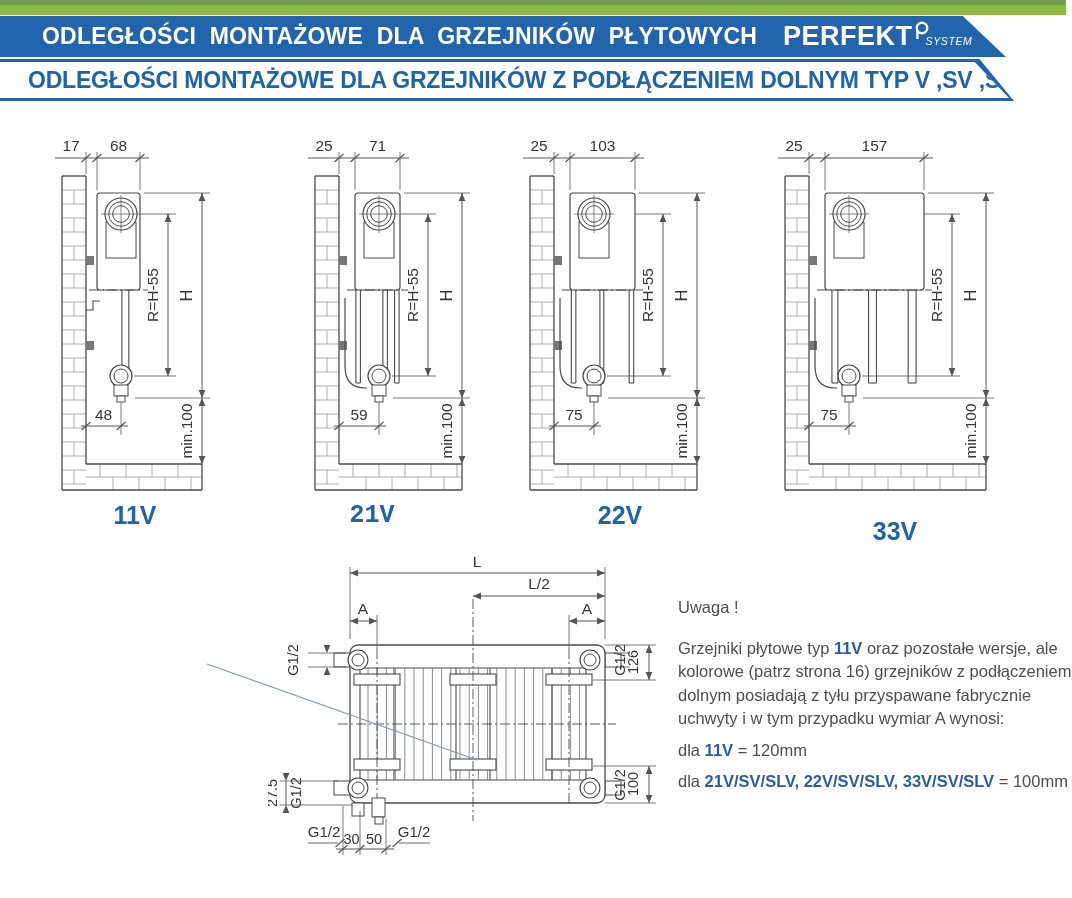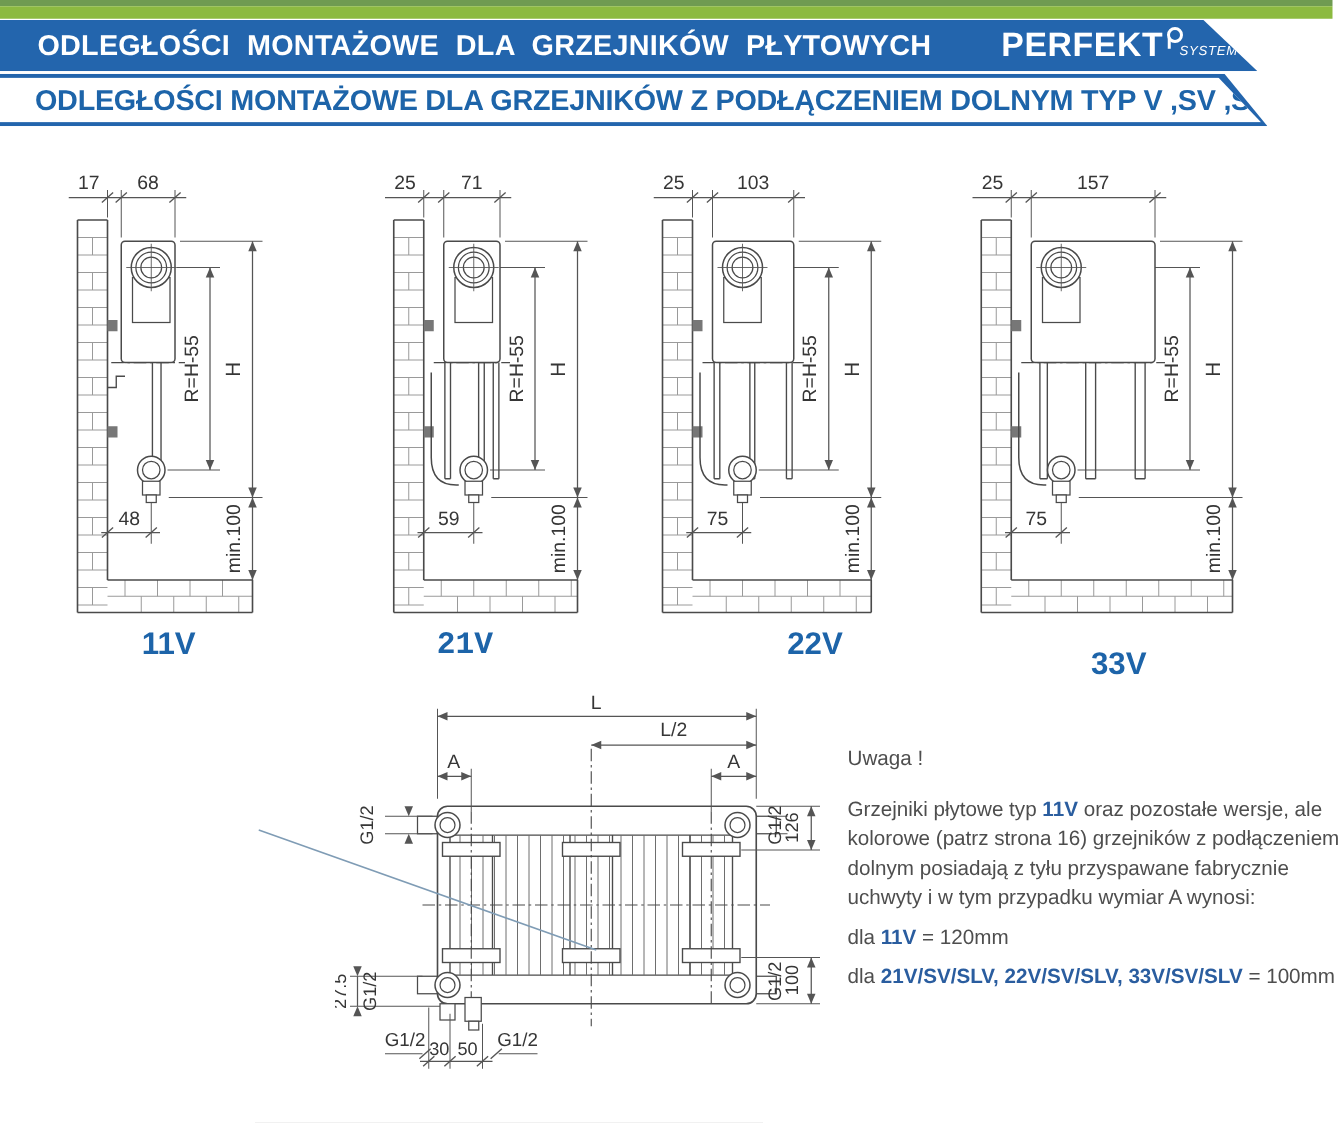--- a/index.html
+++ b/index.html
@@ -8,22 +8,22 @@
     --brick:#9a9a9a; --leader:#7f9cb5; --highlight:#2a5d9f;
   }
   html,body{margin:0;padding:0;background:#e8e8e8;}
   .page{position:relative;width:1072px;height:898px;background:#ffffff;overflow:hidden;
         font-family:"Liberation Sans",sans-serif;}
   .strip1{position:absolute;left:0;top:0;width:1066px;height:5px;background:var(--strip-dark);}
   .strip2{position:absolute;left:0;top:5px;width:1066px;height:10px;background:var(--strip-green);}
   .banner1{position:absolute;left:0;top:16px;width:1006px;height:41px;background:var(--banner-blue);
            clip-path:polygon(0 0,95.7% 0,100% 100%,0 100%);
            display:flex;align-items:center;color:#fff;}
-  .banner1 .title{padding-left:30px;font-size:23px;font-weight:700;word-spacing:7px;letter-spacing:.2px;white-space:nowrap;}
-  .brand{display:flex;align-items:flex-start;margin-left:56px;text-align:right;}
+  .banner1 .title{padding-left:42px;font-size:23px;font-weight:700;word-spacing:7px;letter-spacing:.2px;white-space:nowrap;}
+  .brand{display:flex;align-items:flex-start;margin-left:26px;text-align:right;}
   .brand-main{font-size:27px;font-weight:700;letter-spacing:.5px;line-height:27px;}
   .brand-mark{margin:-2px 0 0 1px;}
   .brand-sub{font-size:10.5px;font-weight:400;letter-spacing:.6px;align-self:flex-end;margin:0 0 3px -3px;font-style:italic;}
   .banner2{position:absolute;left:0;top:59px;width:1014px;height:42px;background:var(--banner-blue);
            clip-path:polygon(0 0,96.6% 0,100% 100%,0 100%);}
   .banner2-inner{position:absolute;left:0;top:3px;right:5px;bottom:3px;background:#fff;
            clip-path:polygon(0 0,96.6% 0,100% 100%,0 100%);
            display:flex;align-items:center;}
   .banner2-inner .subtitle{padding-left:28px;font-size:23px;font-weight:600;color:var(--heading-blue);
            letter-spacing:-.2px;white-space:nowrap;}
@@ -485,21 +485,21 @@
       <circle cx="84" cy="238" r="7" fill="#fff" stroke="#4a4a4a" stroke-width="1"></circle>
       <rect x="77" y="247" width="14" height="11" fill="#fff" stroke="#4a4a4a" stroke-width="1"></rect>
       <rect x="80" y="258" width="8" height="6" fill="#fff" stroke="#4a4a4a" stroke-width="1"></rect>
       <rect x="44" y="118" width="8" height="9" fill="#777"></rect>
       <rect x="44" y="203" width="8" height="9" fill="#777"></rect>
       <path d="M 50 160 L 50 228 Q 50 250 70 250 L 72 250" fill="none" stroke="#4a4a4a" stroke-width="1.2"></path>
     </svg>
 
   <div class="type-label" id="tlabel0" style="left: 135px;">11V</div>
   <div class="type-label" id="tlabel1" style="left: 372px; font-family: Liberation Mono, monospace;">21V</div>
-  <div class="type-label" id="tlabel2" style="left: 652px;">22V</div>
+  <div class="type-label" id="tlabel2" style="left: 620px;">22V</div>
   <div class="type-label" id="tlabel3" style="left: 895px; margin-top: 16px;">33V</div>
 
   <svg class="rear" id="rearSvg" viewBox="0 0 400 318">
       <rect x="66" y="100" width="16" height="14" fill="#fff" stroke="#4a4a4a" stroke-width="1"></rect>
       <rect x="66" y="228" width="16" height="14" fill="#fff" stroke="#4a4a4a" stroke-width="1"></rect>
       <rect x="337" y="100" width="16" height="14" fill="#fff" stroke="#4a4a4a" stroke-width="1"></rect>
       <rect x="337" y="228" width="16" height="14" fill="#fff" stroke="#4a4a4a" stroke-width="1"></rect>
       <rect x="82" y="92" width="255" height="158" fill="#fff" stroke="#4a4a4a" stroke-width="1.3" rx="8"></rect>
       <line x1="96" y1="115" x2="323" y2="115" stroke="#4a4a4a" stroke-width="1"></line>
       <line x1="96" y1="227" x2="323" y2="227" stroke="#4a4a4a" stroke-width="1"></line>

